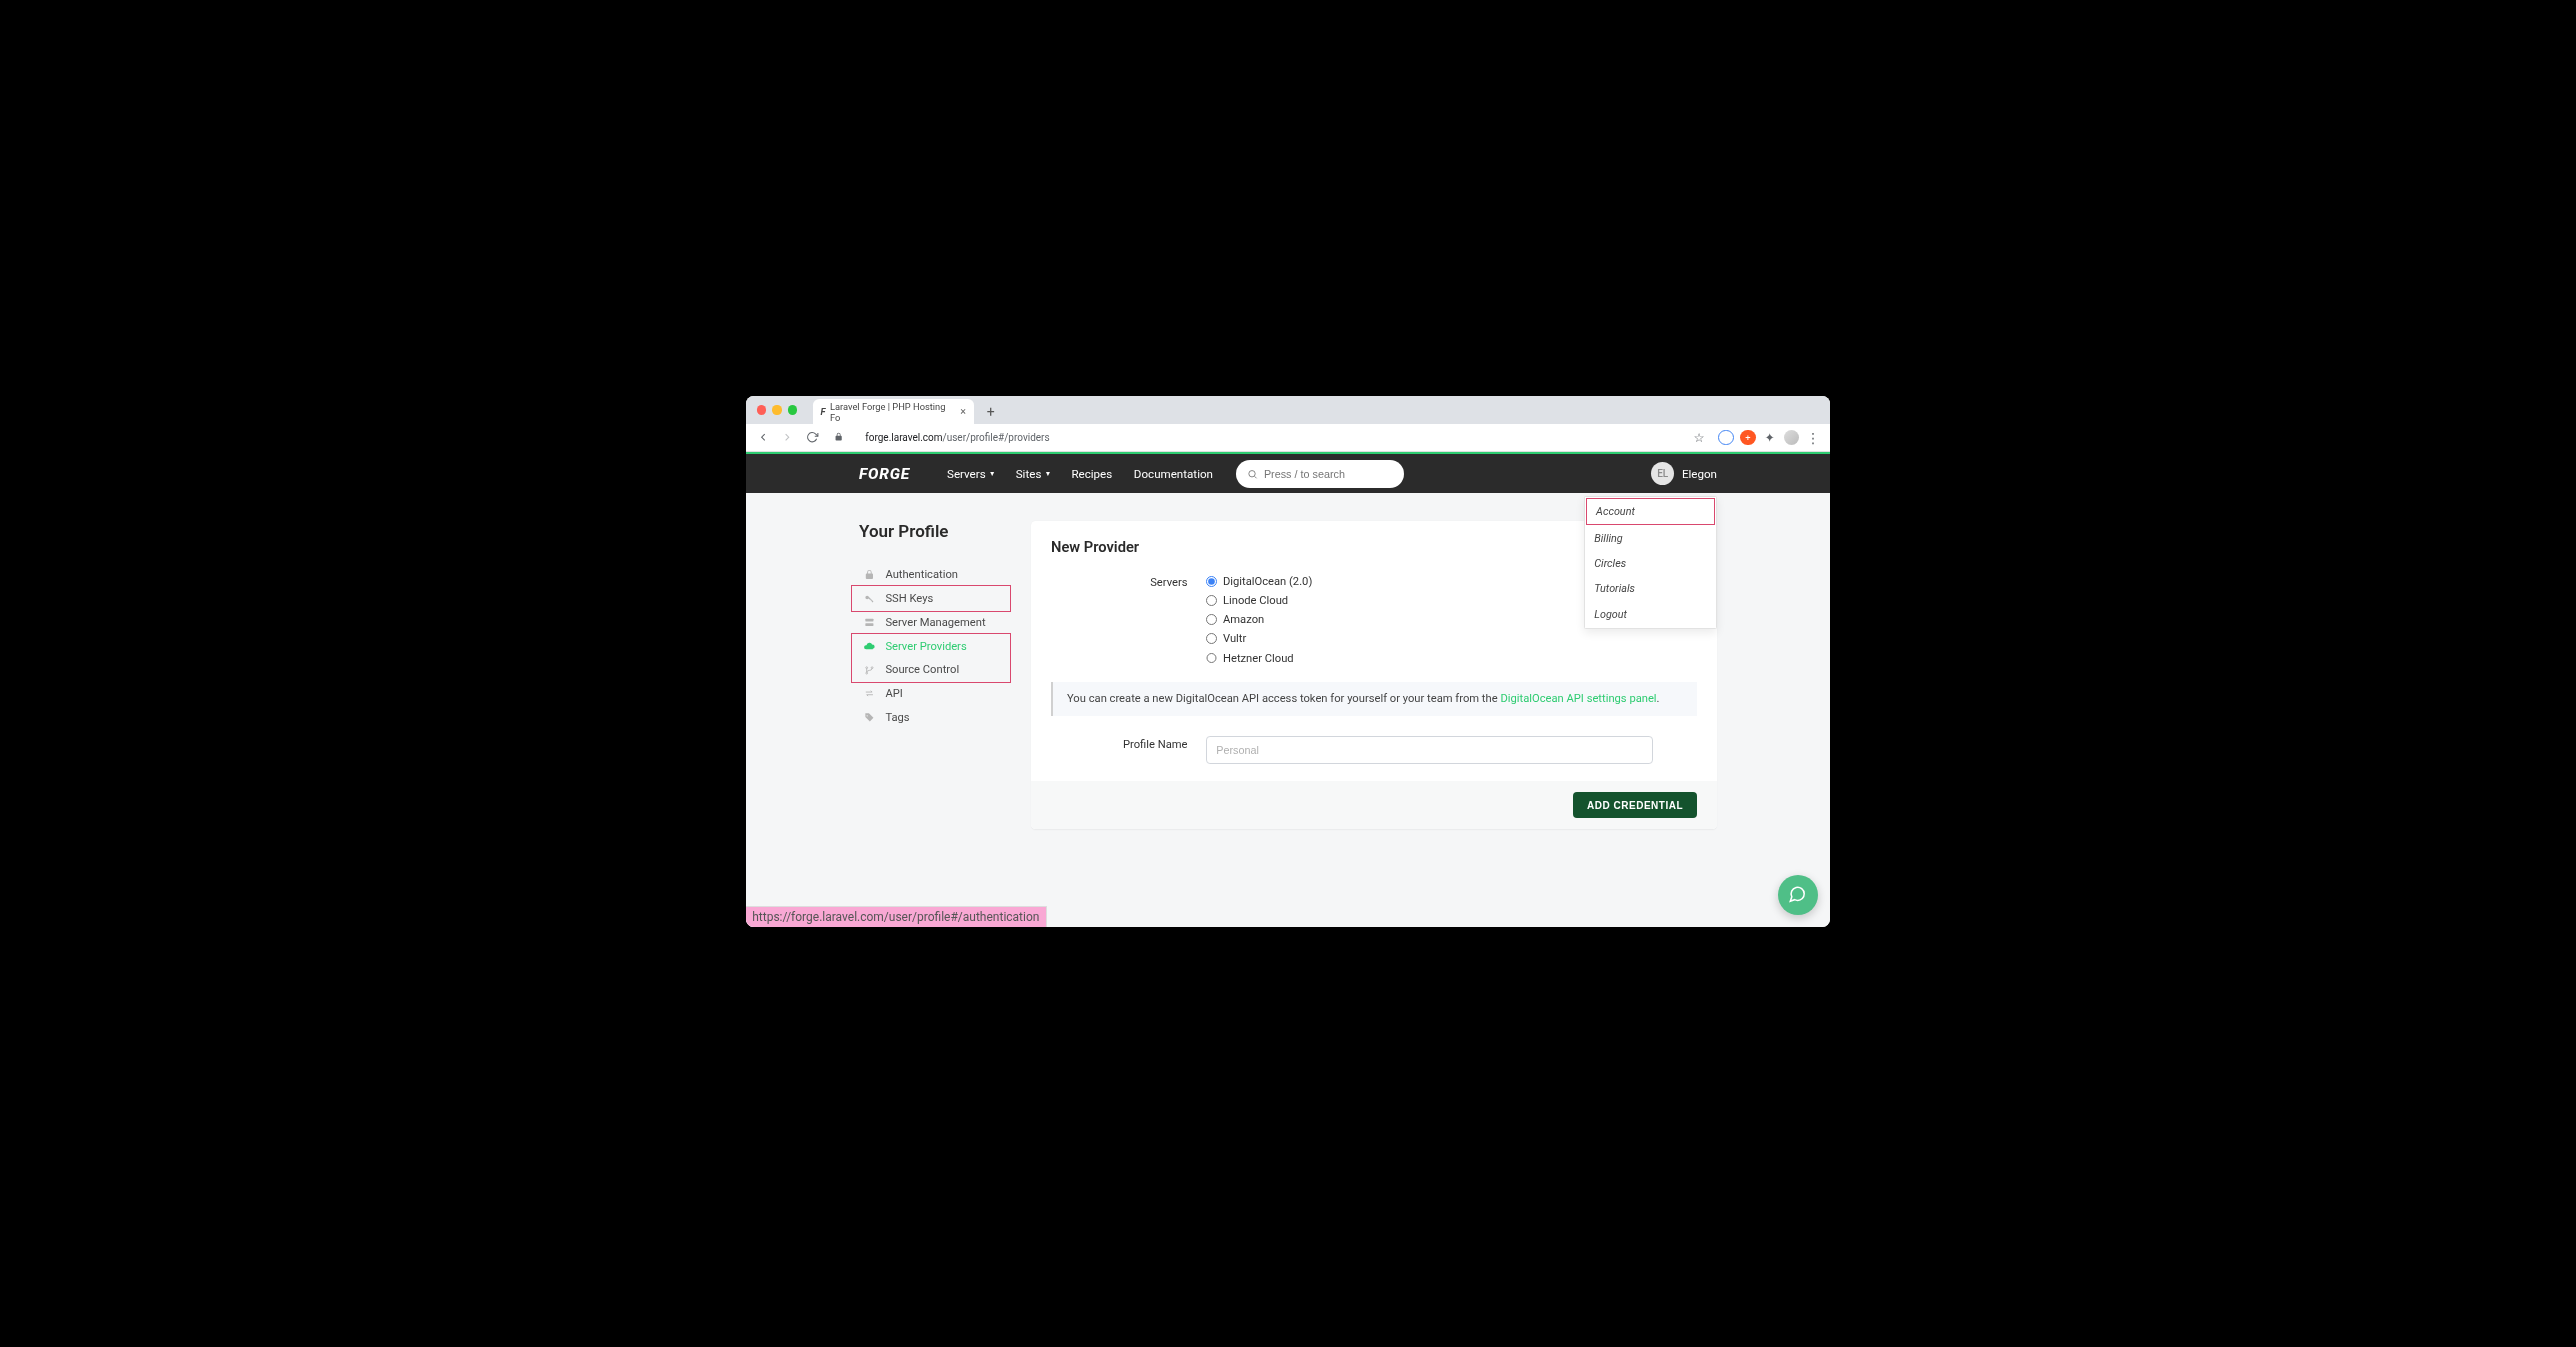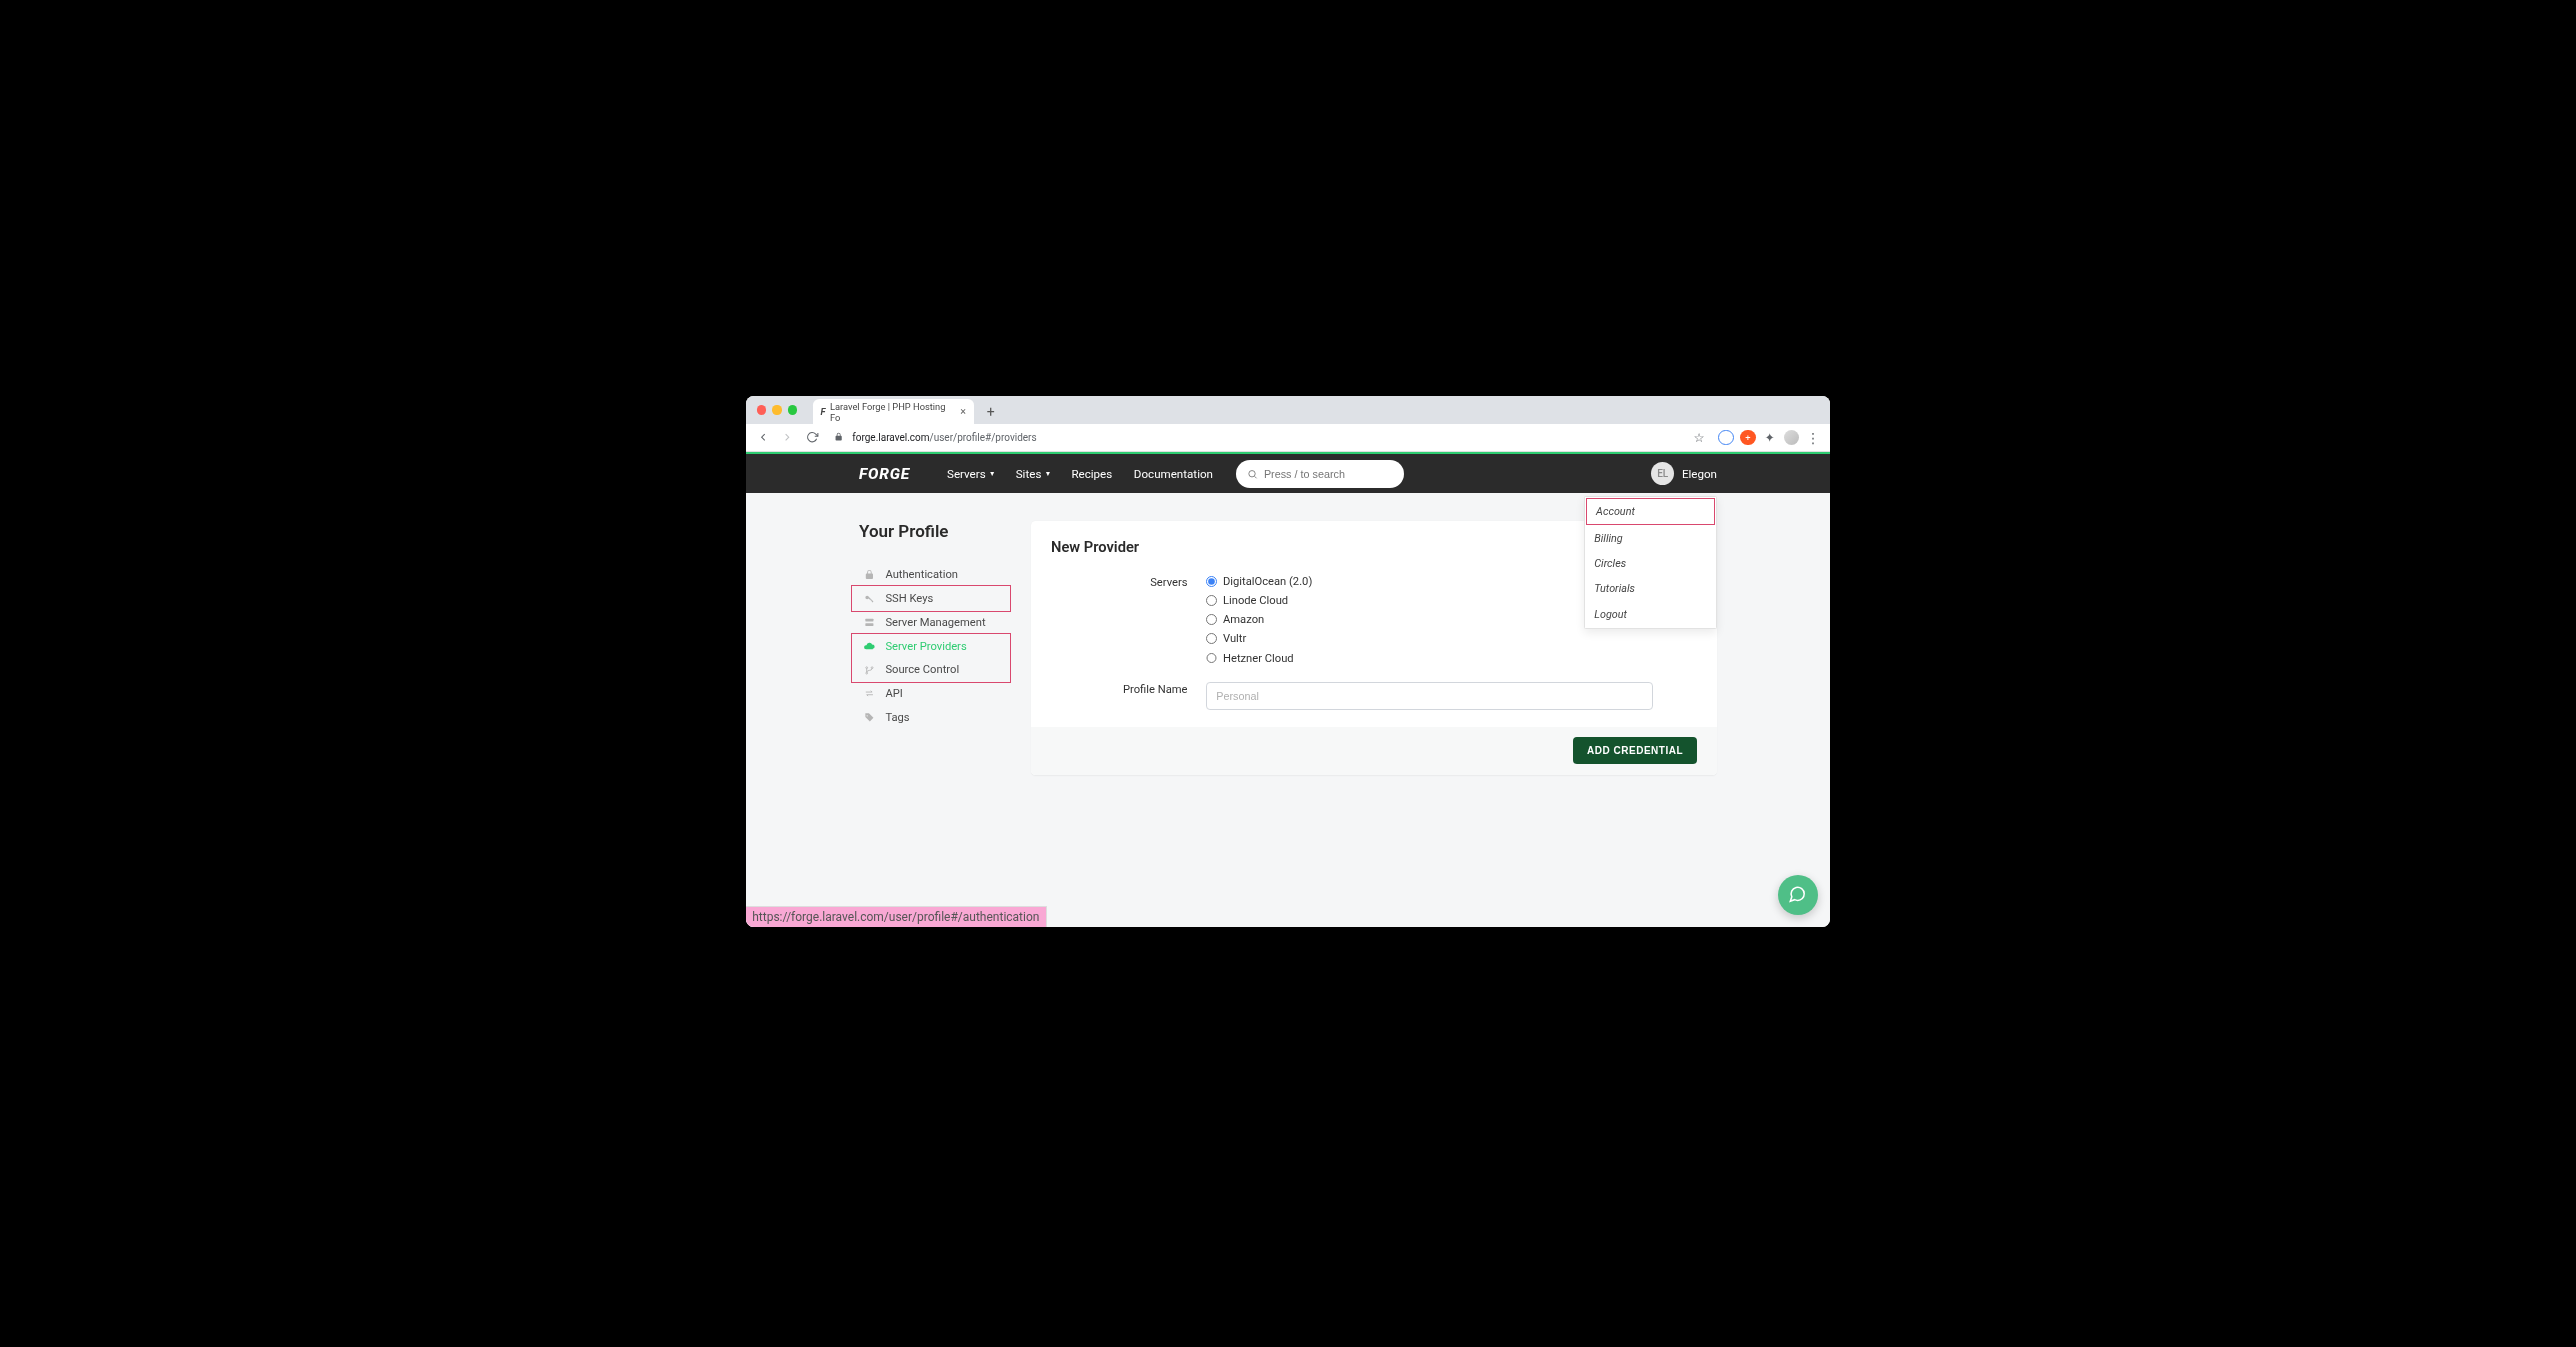--- a/index.html
+++ b/index.html
@@ -92,21 +92,21 @@
   .tbtn svg{width:12.4px;height:12.4px;}
   .addr {
     flex:1;
     height:21.6px;
     background:#fff;
     border-radius:10.8px;
     display:flex;align-items:center;
     padding:0 7.7px;
     font-size:10px;
     color:#444;
-    gap:9px;
+    gap:22px;
   }
   .addr .lock{color:#5f6368;font-size:9.3px;}
   .addr .host{color:#202124;}
   .addr .path{color:#5f6368;}
   .addr .star{margin-left:auto;font-size:12.4px;color:#5f6368;}
   .ext-icons{display:flex;align-items:center;gap:6.2px;padding:0 3.1px;}
   .ext-ico{width:15.5px;height:15.5px;border-radius:50%;display:flex;align-items:center;justify-content:center;font-size:9.3px;}
   .ext-plus{background:#ff5722;color:#fff;}
   .ext-avatar{background:linear-gradient(135deg,#ddd,#bbb);}
   .ext-puzzle{color:#5f6368;font-size:12.4px;}
@@ -457,20 +457,23 @@
                     <span>Vultr</span>
                   </label>
                   <label class="radio-opt">
                     <input type="radio" name="prov" style="">
                     <span>Hetzner Cloud</span>
                   </label>
                 </div>
               </div>
             </div>
 
+            <div class="hint">
+              <span>You can create a new DigitalOcean API access token for yourself or your team from the </span><a href="#">DigitalOcean API settings panel</a><span>.</span>
+            </div>
 
             <div class="form-row">
               <div class="form-label">Profile Name</div>
               <div class="form-field">
                 <input class="text-input" type="text" placeholder="Personal" style="">
               </div>
             </div>
 
 
             <div class="card-footer">

